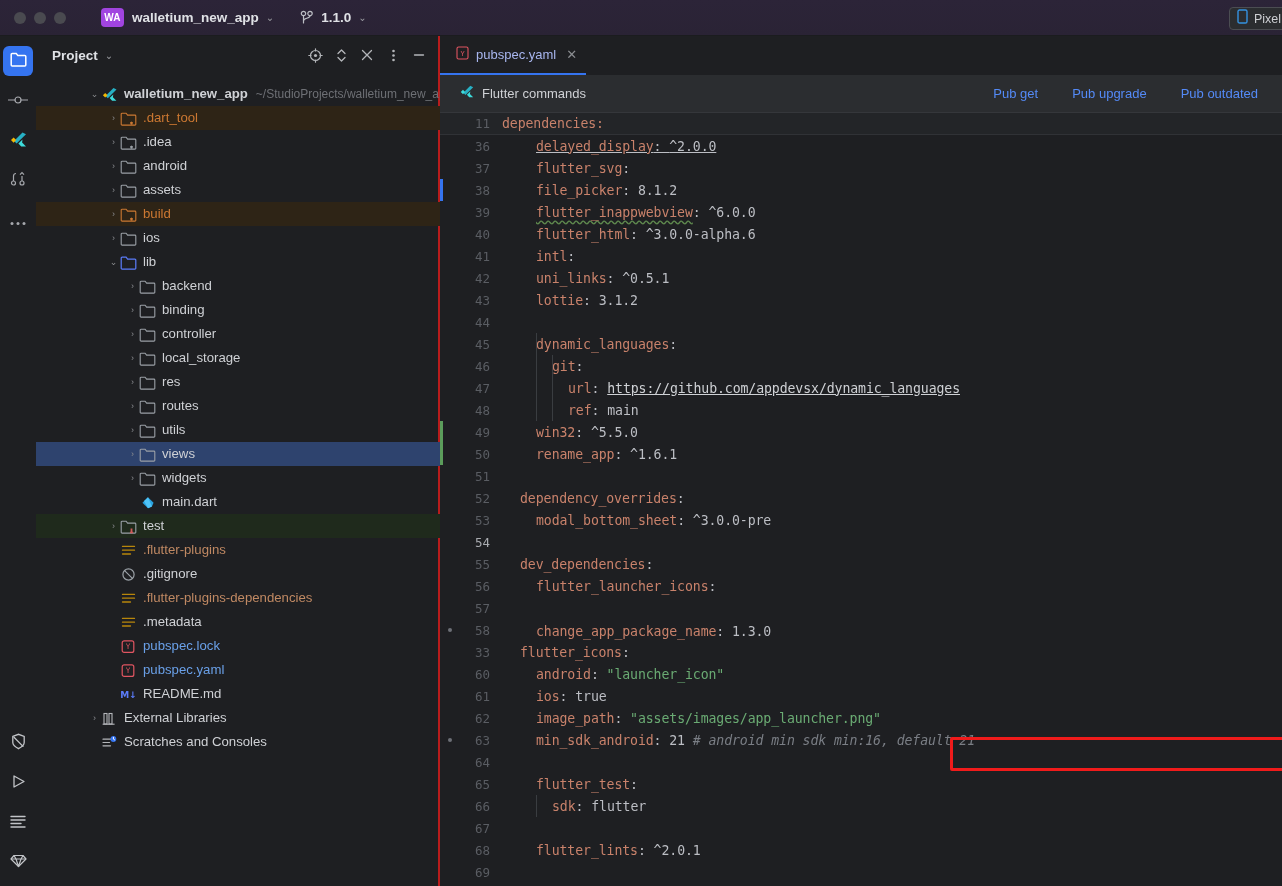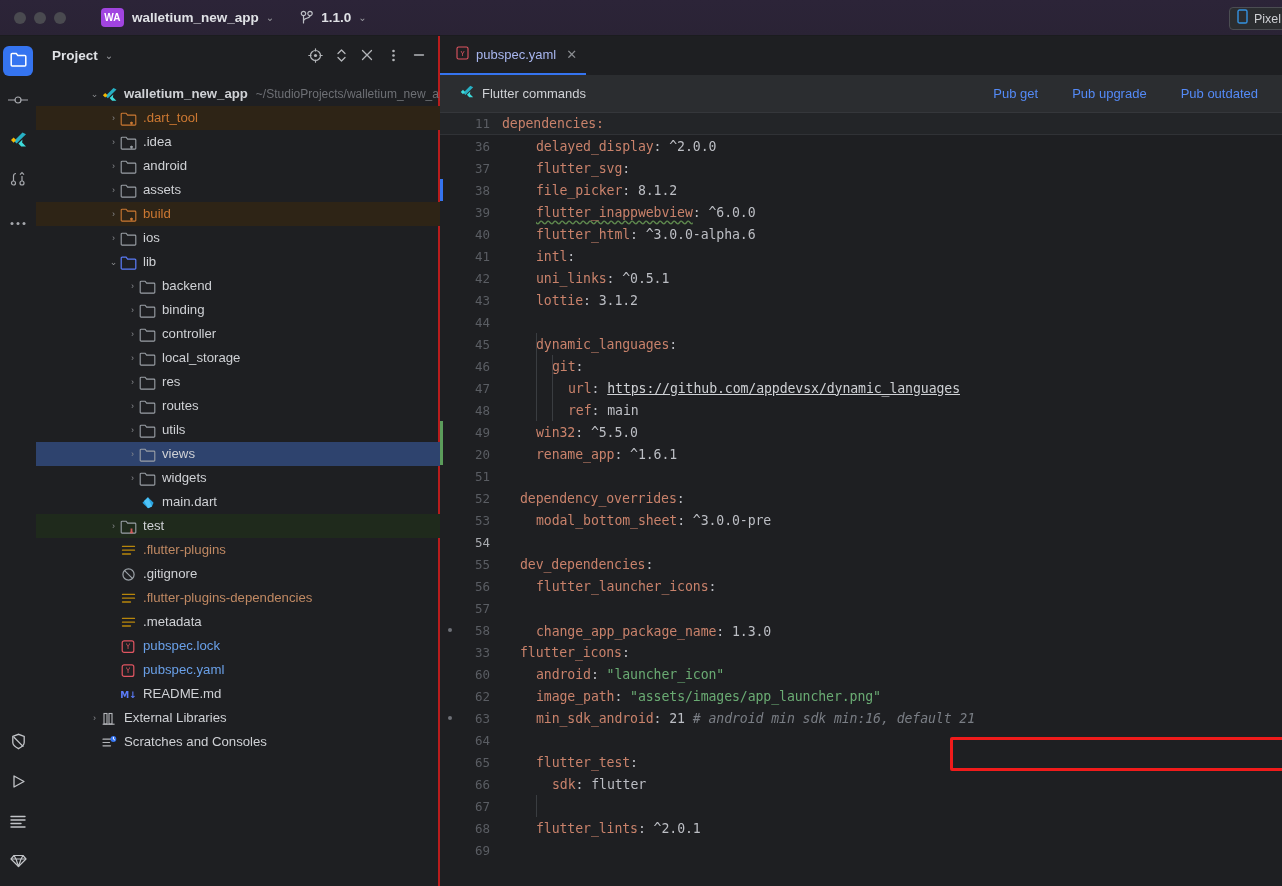--- a/index.html
+++ b/index.html
@@ -580,21 +580,21 @@
     </div>
 
     <div class="code-area">
       <div class="sticky">
         <span class="gutter">11</span>
         <span class="src k">dependencies:</span>
       </div>
       <div class="code-lines" id="code-lines">
           <div class="cl">
             <span class="gutter">36</span>
-            <span class="src" style="padding-left: 34px;"><span class="k">delayed_display</span><span class="">: </span><span class="n">^2.0.0</span></span>
+            <span class="src" style="padding-left: 34px; text-decoration: underline;"><span class="k">delayed_display</span><span class="">: </span><span class="n">^2.0.0</span></span>
           </div>
           <div class="cl">
             <span class="gutter">37</span>
             <span class="src" style="padding-left: 34px;"><span class="k">flutter_svg</span><span class="">:</span></span>
           </div>
           <div class="cl">
             <div class="mark-blue"></div>
             <span class="gutter">38</span>
             <span class="src" style="padding-left: 34px;"><span class="k">file_picker</span><span class="">: </span><span class="n">8.1.2</span></span>
           </div>
@@ -638,21 +638,21 @@
             <span class="gutter">48</span>
             <span class="src" style="padding-left: 66px;"><span class="k">ref</span><span class="">: </span><span class="n">main</span></span>
           </div>
           <div class="cl">
             <div class="mark-green"></div>
             <span class="gutter">49</span>
             <span class="src" style="padding-left: 34px;"><span class="k">win32</span><span class="">: </span><span class="n">^5.5.0</span></span>
           </div>
           <div class="cl">
             <div class="mark-green"></div>
-            <span class="gutter">20</span>
+            <span class="gutter">50</span>
             <span class="src" style="padding-left: 34px;"><span class="k">rename_app</span><span class="">: </span><span class="n">^1.6.1</span></span>
           </div>
           <div class="cl">
             <span class="gutter">51</span>
             <span class="src" style="padding-left: 18px;"></span>
           </div>
           <div class="cl">
             <span class="gutter">52</span>
             <span class="src" style="padding-left: 18px;"><span class="k">dependency_overrides</span><span class="">:</span></span>
           </div>
@@ -683,20 +683,24 @@
           </div>
           <div class="cl">
             <span class="gutter">33</span>
             <span class="src" style="padding-left: 18px;"><span class="k">flutter_icons</span><span class="">:</span></span>
           </div>
           <div class="cl">
             <span class="gutter">60</span>
             <span class="src" style="padding-left: 34px;"><span class="k">android</span><span class="">: </span><span class="str">"launcher_icon"</span></span>
           </div>
           <div class="cl">
+            <span class="gutter">61</span>
+            <span class="src" style="padding-left: 34px;"><span class="k">ios</span><span class="">: </span><span class="n">true</span></span>
+          </div>
+          <div class="cl">
             <span class="gutter">62</span>
             <span class="src" style="padding-left: 34px;"><span class="k">image_path</span><span class="">: </span><span class="str">"assets/images/app_launcher.png"</span></span>
           </div>
           <div class="cl">
             <div class="folddot"></div>
             <span class="gutter">63</span>
             <span class="src" style="padding-left: 34px;"><span class="k">min_sdk_android</span><span class="">: </span><span class="n">21 </span><span class="cmt"># android min sdk min:16, default 21</span></span>
           </div>
           <div class="cl">
             <span class="gutter">64</span>

